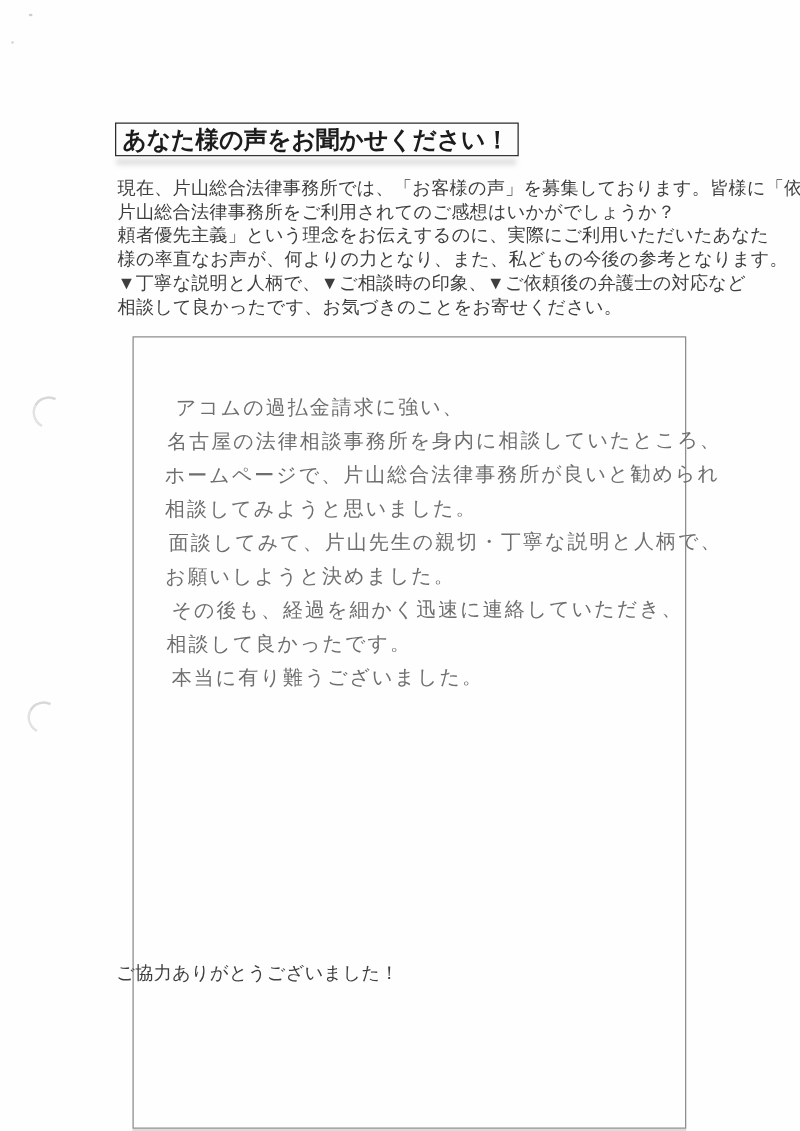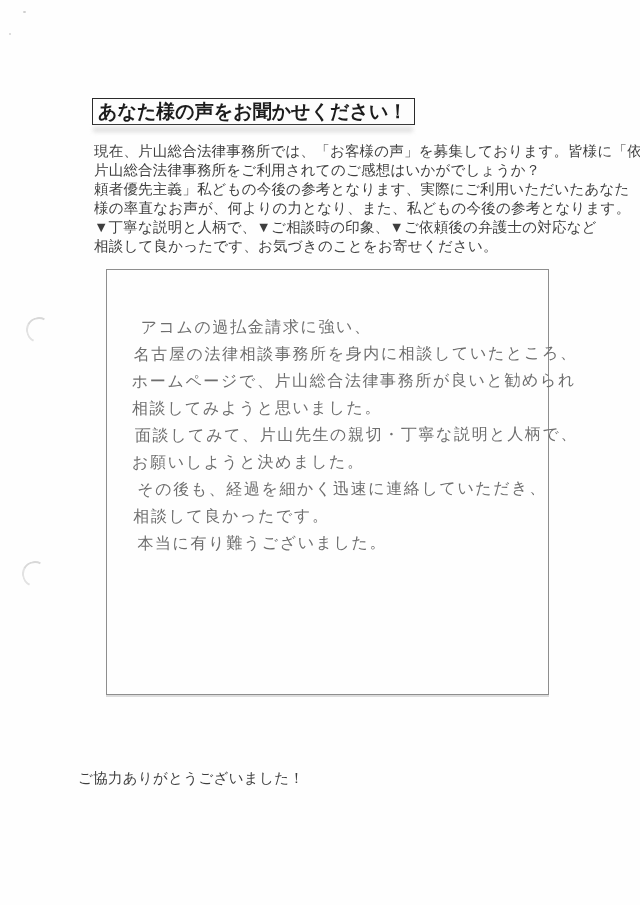--- a/index.html
+++ b/index.html
@@ -54,21 +54,21 @@
     line-height: 19px;
     color: #3e3e3e;
     letter-spacing: 0.2px;
   }
   .intro-line { white-space: nowrap; }
 
   
   .comment-box {
     position: absolute;
     left: 106px; top: 269px;
-    width: 443px; height: 426px;
+    width: 443px; height: 634px;
     border: 1px solid #8e8e8e;
     background: #fefefe;
     box-shadow: 0 2px 0 #dcdcdc;
   }
   .handwriting {
     position: absolute;
     left: 0; top: 43px;
     width: 100%;
     color: #6e6e6e;
     font-size: 16px;
@@ -87,21 +87,21 @@
     border-top-color: #d8d8d8;
     border-left-color: #e2e2e2;
     transform: rotate(-18deg);
   }
   .hole-punch-1 { left: 26px; top: 317px; }
   .hole-punch-2 { left: 22px; top: 561px; }
 
   
   .footer-text {
     position: absolute;
-    left: 78px; top: 769px;
+    left: 93px; top: 769px;
     font-size: 14.5px;
     color: #3e3e3e;
     letter-spacing: 0.3px;
     white-space: nowrap;
   }
 </style>
 </head>
 <body>
 
 <div class="page">
@@ -110,21 +110,21 @@
   <div class="speck speck-2"></div>
 
   <div class="header-box">
     <span class="header-title">あなた様の声をお聞かせください！</span>
   </div>
   <div class="header-smear"></div>
 
   <div class="intro">
     <div class="intro-line">現在、片山総合法律事務所では、「お客様の声」を募集しております。皆様に「依</div>
     <div class="intro-line">片山総合法律事務所をご利用されてのご感想はいかがでしょうか？</div>
-    <div class="intro-line">頼者優先主義」私どもの今後の参考となります、実際にご利用いただいたあなた</div>
+    <div class="intro-line">頼者優先主義」という理念をお伝えするのに、実際にご利用いただいたあなた</div>
     <div class="intro-line">様の率直なお声が、何よりの力となり、また、私どもの今後の参考となります。</div>
     <div class="intro-line">▼丁寧な説明と人柄で、▼ご相談時の印象、▼ご依頼後の弁護士の対応など</div>
     <div class="intro-line">相談して良かったです、お気づきのことをお寄せください。</div>
   </div>
 
   <div class="comment-box">
     <div class="handwriting">
       <div class="hw-line" style="margin-left:9px">アコムの過払金請求に強い、</div>
       <div class="hw-line" style="margin-left:2px">名古屋の法律相談事務所を身内に相談していたところ、</div>
       <div class="hw-line">ホームページで、片山総合法律事務所が良いと勧められ</div>

